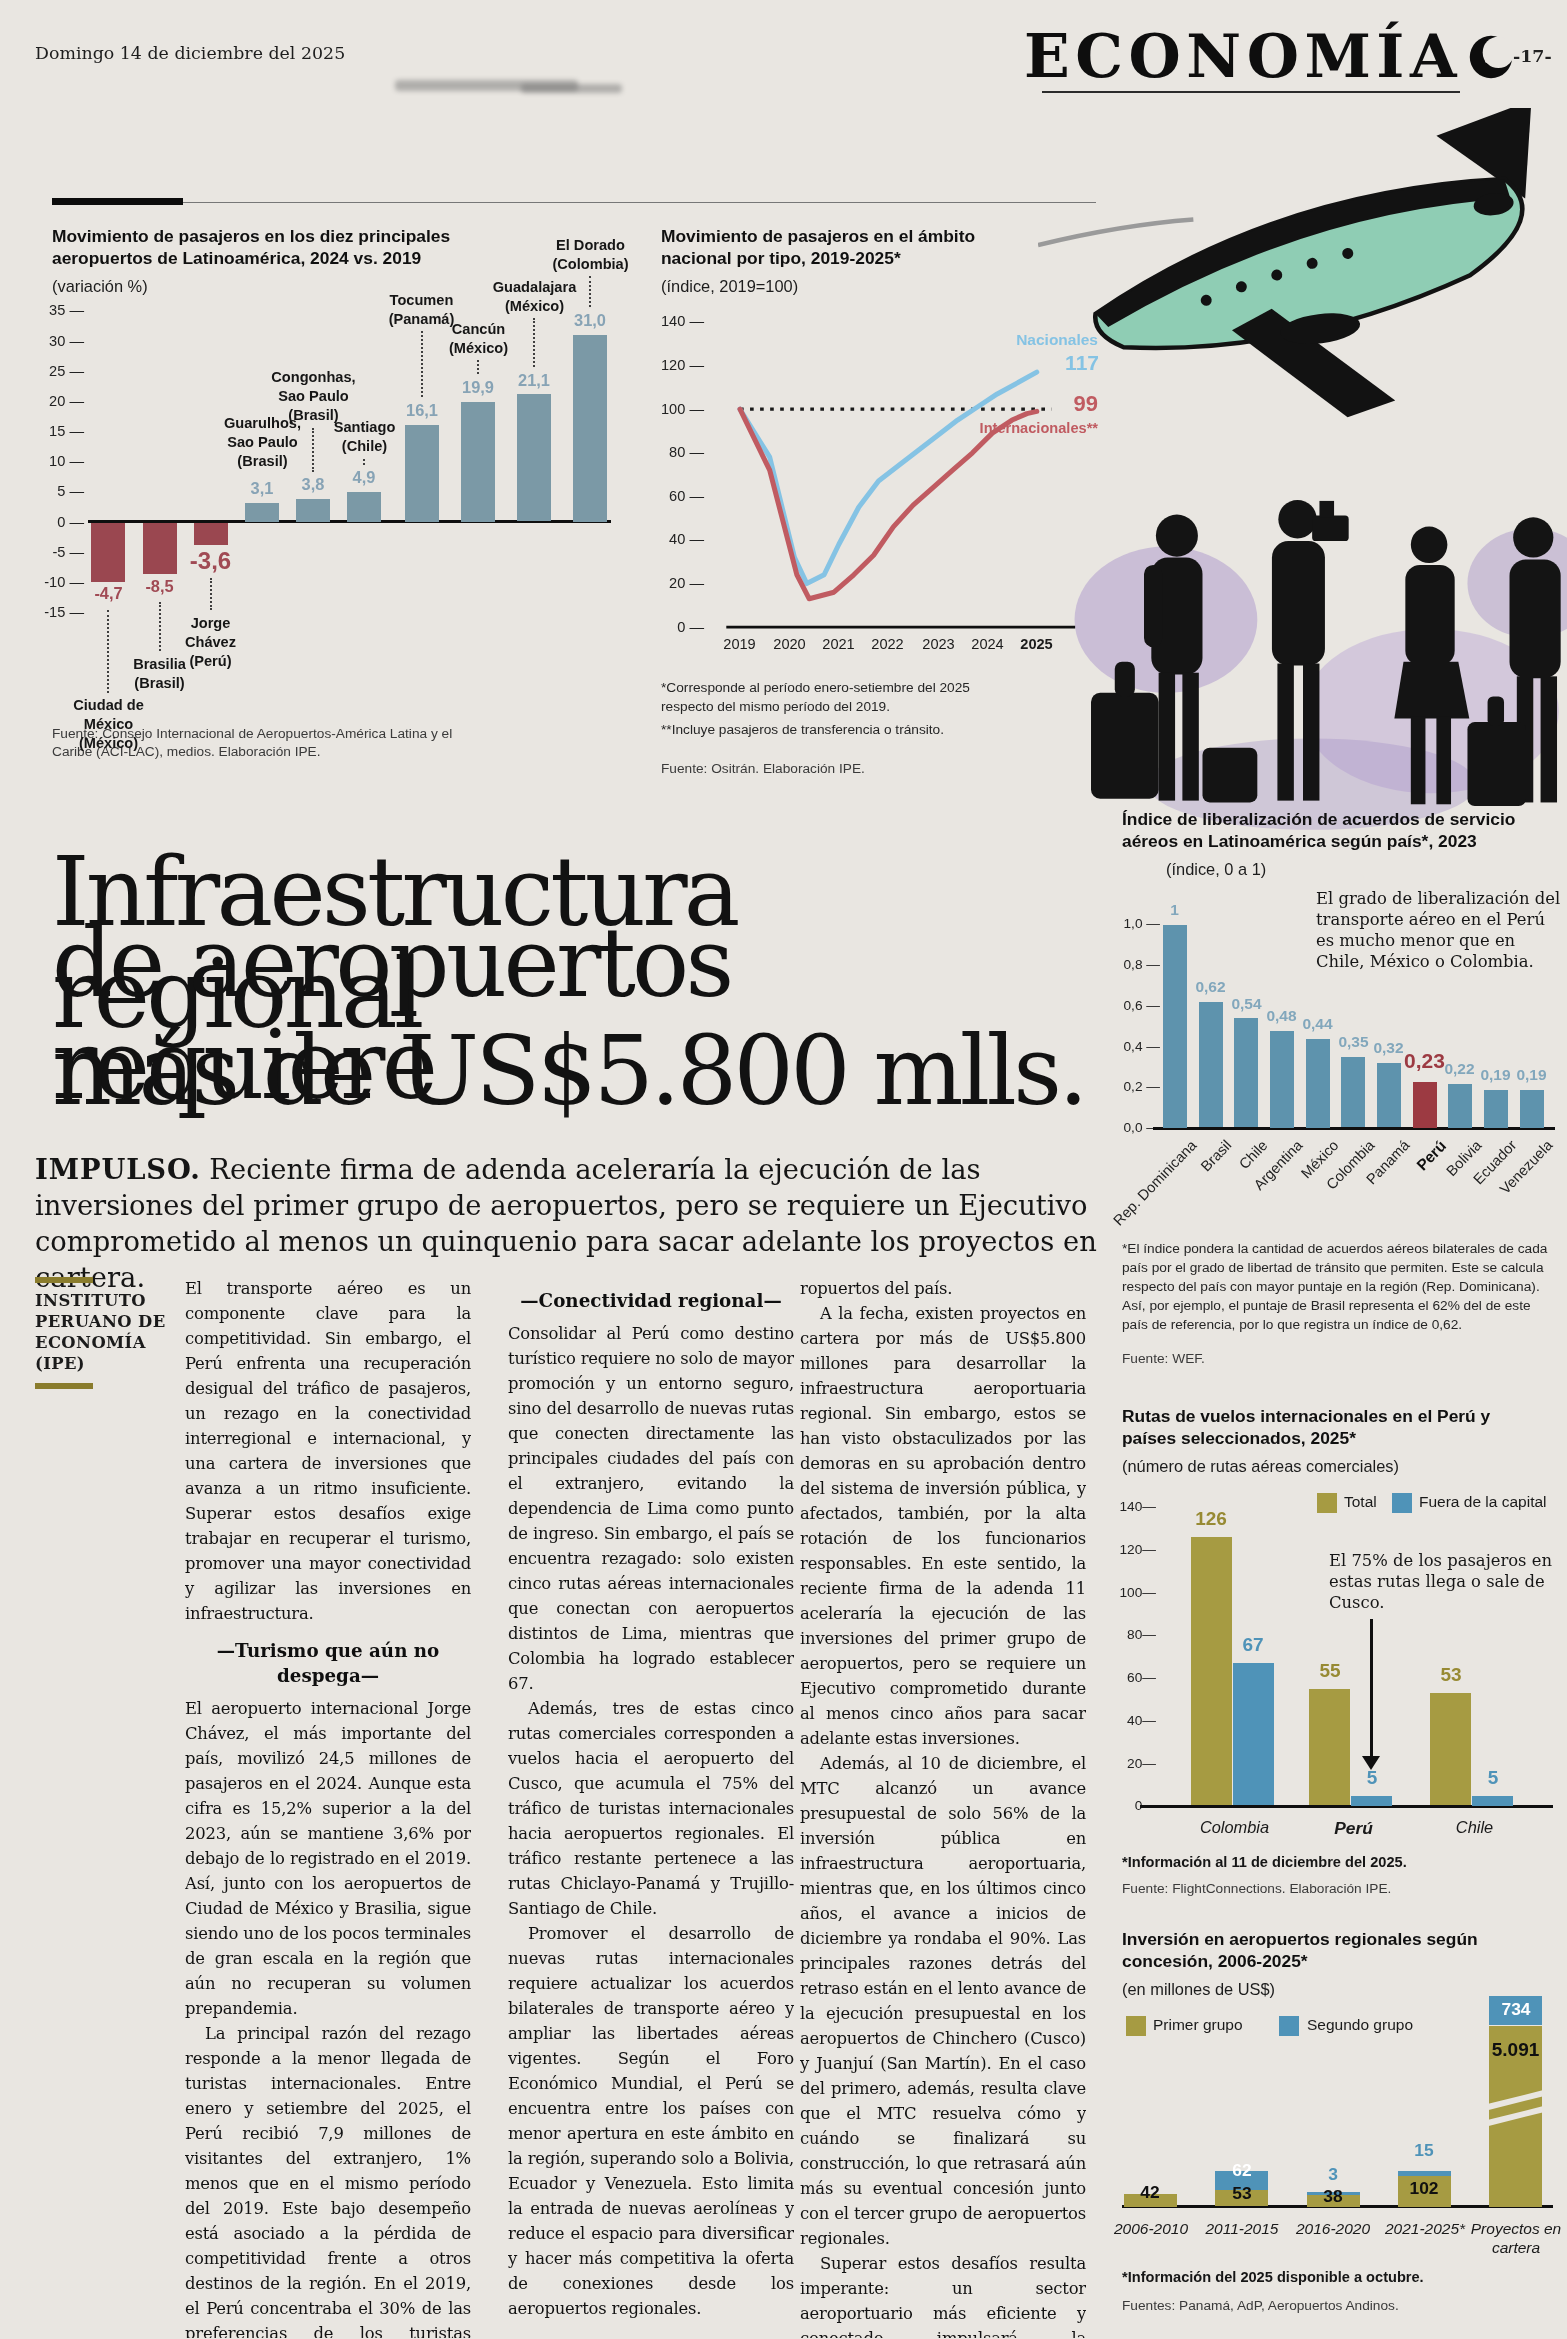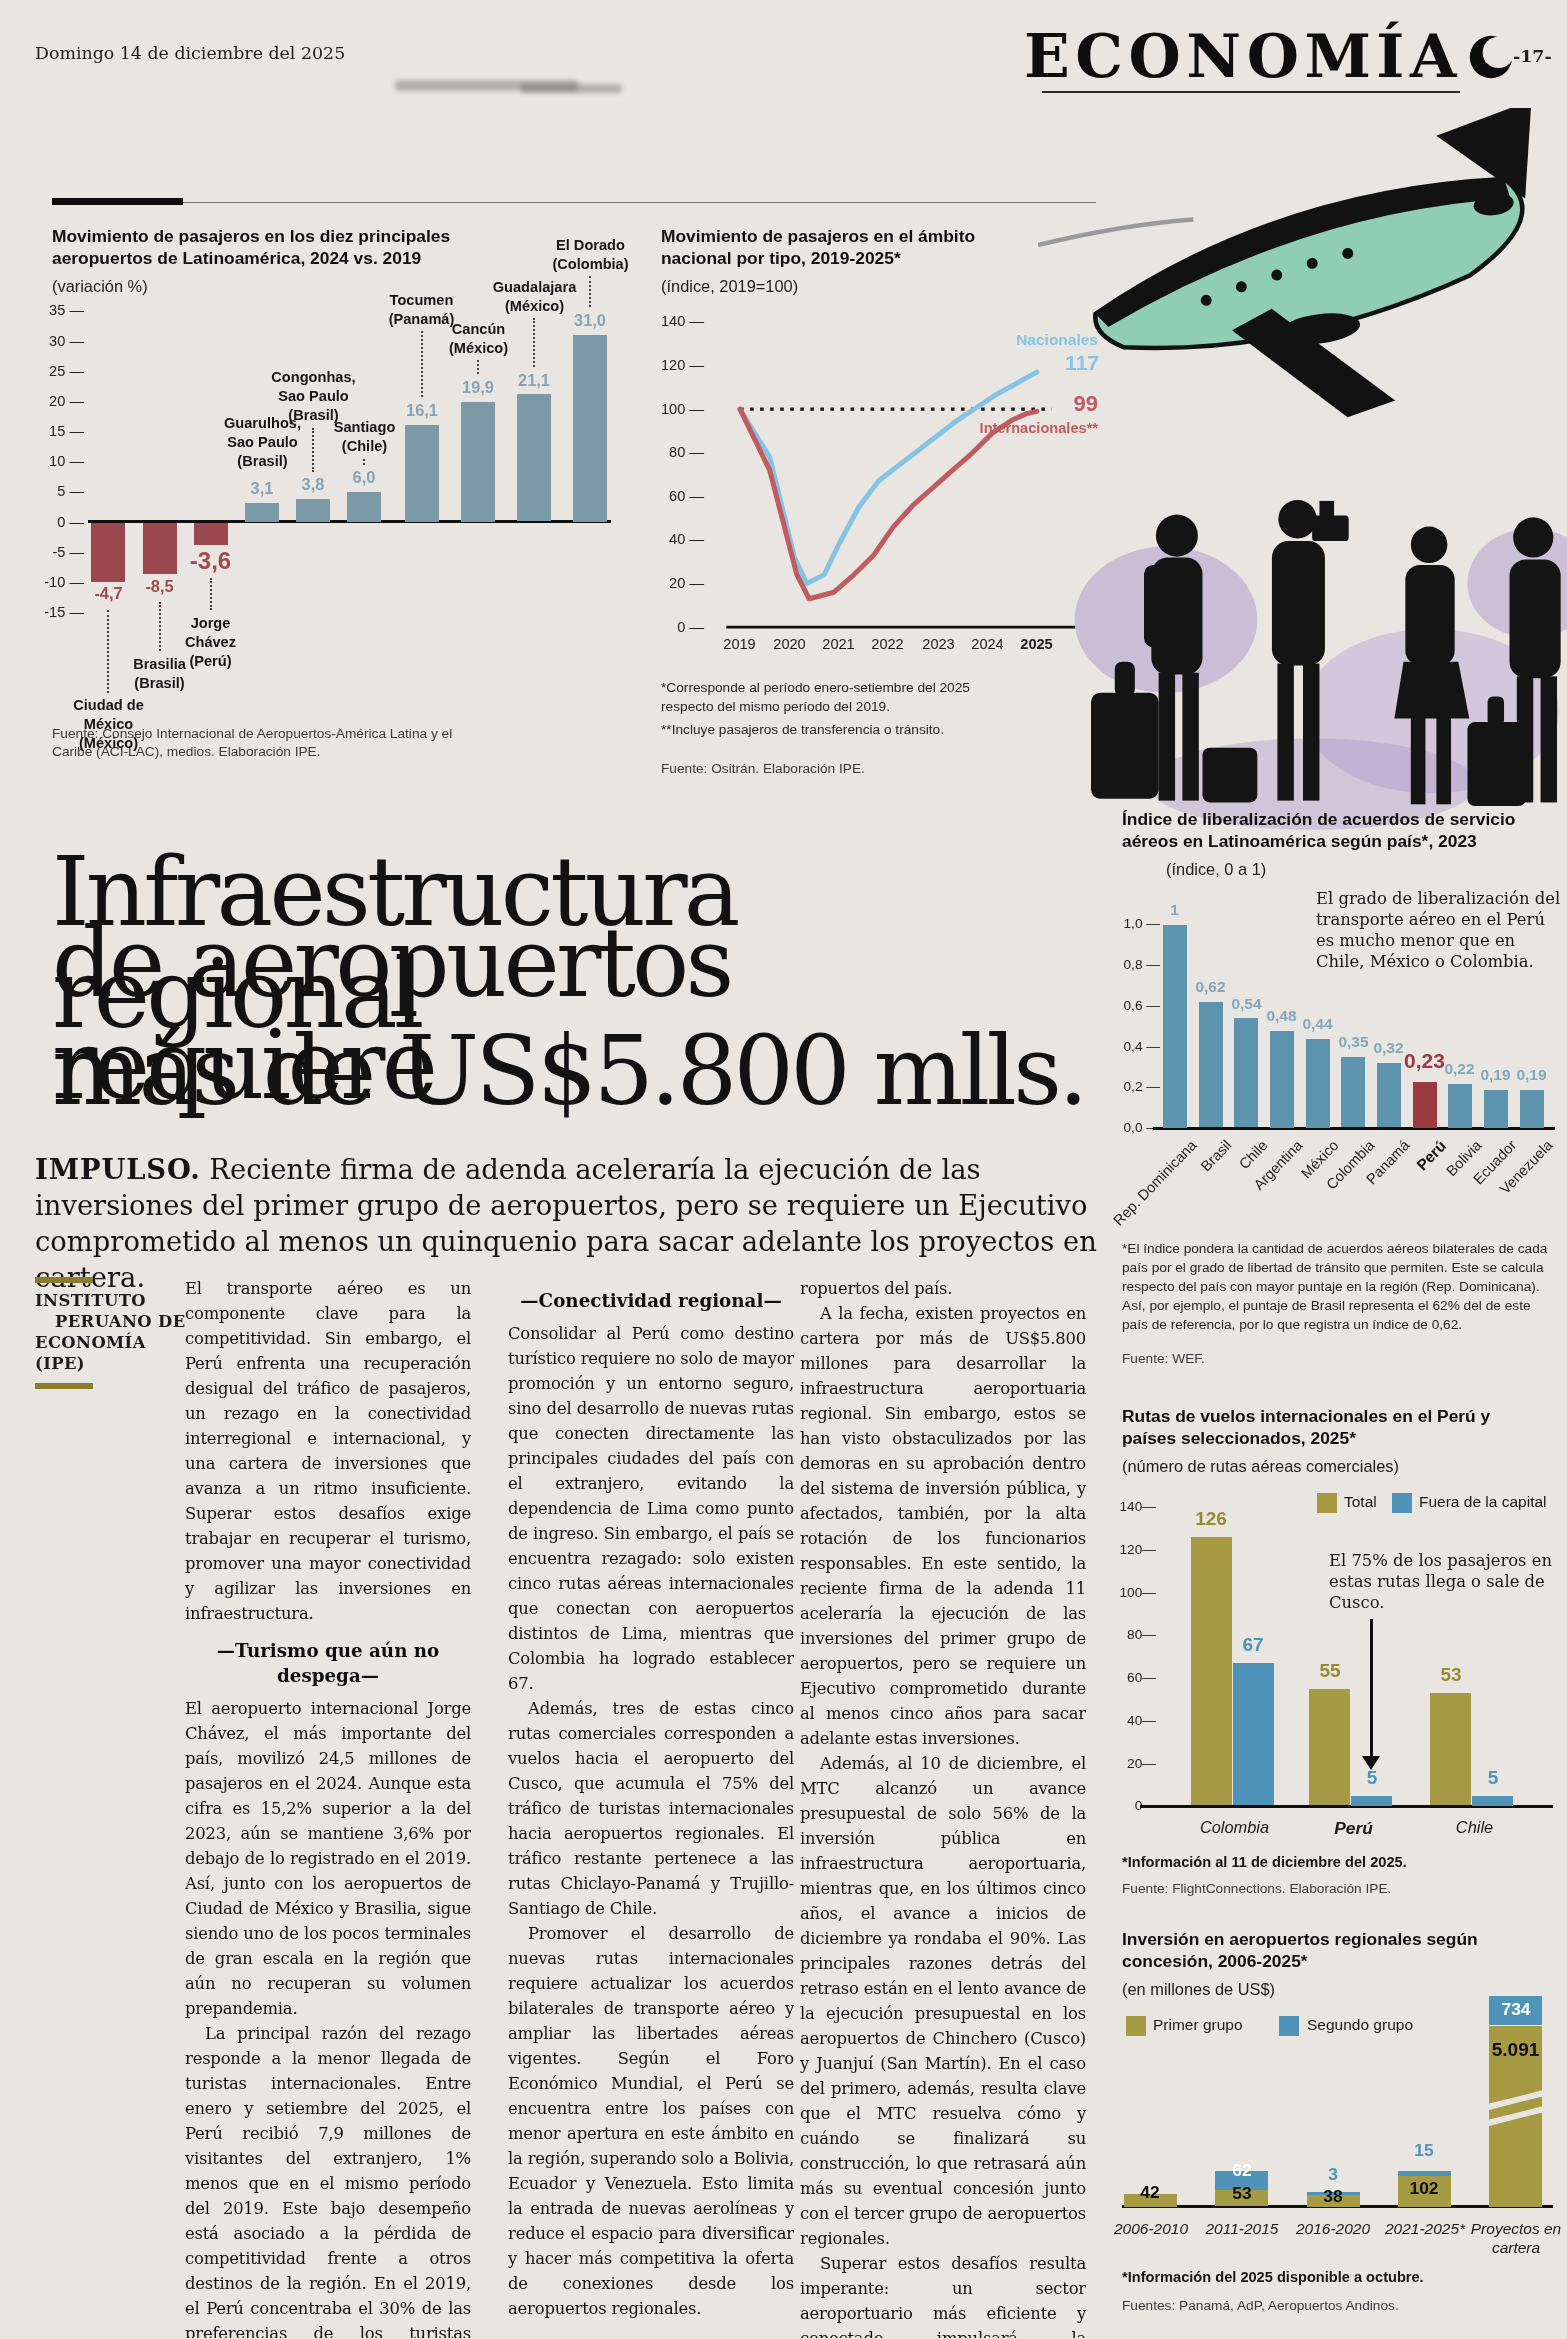--- a/index.html
+++ b/index.html
@@ -139,21 +139,21 @@
   </g>
 </svg>
 
 <div class="abs hl" id="hl1">Infraestructura regional</div>
 <div class="abs hl" id="hl2">de aeropuertos requiere</div>
 <div class="abs hl" id="hl3">más de US$5.800 mlls.</div>
 <div class="abs" id="deck"><span class="kick">IMPULSO.</span><span> Reciente firma de adenda aceleraría la ejecución de las inversiones del primer grupo de aeropuertos, pero se requiere un Ejecutivo comprometido al menos un quinquenio para sacar adelante los proyectos en cartera.</span></div>
 
 <div class="abs ipebar" style="top:1277px;"></div>
 <div class="abs ipel" style="top:1290px;">INSTITUTO</div>
-<div class="abs ipel" style="top:1311px;margin-left:20px;">PERUANO DE</div>
+<div class="abs ipel" style="top:1311px;">PERUANO DE</div>
 <div class="abs ipel" style="top:1332px;">ECONOMÍA</div>
 <div class="abs ipel" style="top:1353px;">(IPE)</div>
 <div class="abs ipebar" style="top:1383px;"></div>
 
 <div class="abs col" id="colA">
     <p>El transporte aéreo es un componente clave para la competitividad. Sin embargo, el Perú enfrenta una recuperación desigual del tráfico de pasajeros, un rezago en la conectividad interregional e internacional, y una cartera de inversiones que avanza a un ritmo insuficiente. Superar estos desafíos exige trabajar en recuperar el turismo, promover una mayor conectividad y agilizar las inversiones en infraestructura.</p>
     <div class="sub">—Turismo que aún no despega—</div>
     <p>El aeropuerto internacional Jorge Chávez, el más importante del país, movilizó 24,5 millones de pasajeros en el 2024. Aunque esta cifra es 15,2% superior a la del 2023, aún se mantiene 3,6% por debajo de lo registrado en el 2019. Así, junto con los aeropuertos de Ciudad de México y Brasilia, sigue siendo uno de los pocos terminales de gran escala en la región que aún no recuperan su volumen prepandemia.</p>
     <p class="ind">La principal razón del rezago responde a la menor llegada de turistas internacionales. Entre enero y setiembre del 2025, el Perú recibió 7,9 millones de visitantes del extranjero, 1% menos que en el mismo período del 2019. Este bajo desempeño está asociado a la pérdida de competitividad frente a otros destinos de la región. En el 2019, el Perú concentraba el 30% de las preferencias de los turistas chilenos; para el 2024, esta participación cayó a 20%. En cambio, aumentaron sus preferencias por visitar Argentina (de 30% a 34%) y Brasil (de 8% a 16%). En contraste, el tráfico local se ubica 17% por encima del nivel prepandemia.</p>
   </div>
@@ -225,21 +225,21 @@
     <div style="left: 191px; top: 414px; width: 143px; text-align: center; color: rgb(22, 22, 22); font: bold 14.6px / 19px &quot;Liberation Sans&quot;, sans-serif; white-space: pre-line;">Guarulhos,
 Sao Paulo
 (Brasil)</div>
     <div style="left: 296px; top: 499px; width: 34px; height: 23px; background: rgb(123, 153, 166);"></div>
     <div style="left: 272px; top: 475px; width: 82px; text-align: center; color: rgb(135, 163, 181); font: bold 16.4px &quot;Liberation Sans&quot;, sans-serif; white-space: pre-line;">3,8</div>
     <div style="left: 242px; top: 368px; width: 143px; text-align: center; color: rgb(22, 22, 22); font: bold 14.6px / 19px &quot;Liberation Sans&quot;, sans-serif; white-space: pre-line;">Congonhas,
 Sao Paulo
 (Brasil)</div>
     <div style="left: 312px; top: 428px; width: 0px; height: 44px; border-left: 2.7px dotted rgb(63, 63, 63);"></div>
     <div style="left: 347px; top: 492px; width: 34px; height: 29.5px; background: rgb(123, 153, 166);"></div>
-    <div style="left: 323px; top: 468px; width: 82px; text-align: center; color: rgb(135, 163, 181); font: bold 16.4px &quot;Liberation Sans&quot;, sans-serif; white-space: pre-line;">6,0</div>
+    <div style="left: 323px; top: 468px; width: 82px; text-align: center; color: rgb(135, 163, 181); font: bold 16.4px &quot;Liberation Sans&quot;, sans-serif; white-space: pre-line;">4,9</div>
     <div style="left: 293px; top: 418px; width: 143px; text-align: center; color: rgb(22, 22, 22); font: bold 14.6px / 19px &quot;Liberation Sans&quot;, sans-serif; white-space: pre-line;">Santiago
 (Chile)</div>
     <div style="left: 363px; top: 459px; width: 0px; height: 6px; border-left: 2.7px dotted rgb(63, 63, 63);"></div>
     <div style="left: 405px; top: 425px; width: 34px; height: 97px; background: rgb(123, 153, 166);"></div>
     <div style="left: 381px; top: 401px; width: 82px; text-align: center; color: rgb(135, 163, 181); font: bold 16.4px &quot;Liberation Sans&quot;, sans-serif; white-space: pre-line;">16,1</div>
     <div style="left: 350px; top: 291px; width: 143px; text-align: center; color: rgb(22, 22, 22); font: bold 14.6px / 19px &quot;Liberation Sans&quot;, sans-serif; white-space: pre-line;">Tocumen
 (Panamá)</div>
     <div style="left: 421px; top: 331px; width: 0px; height: 66px; border-left: 2.7px dotted rgb(63, 63, 63);"></div>
     <div style="left: 461px; top: 402px; width: 34px; height: 120px; background: rgb(123, 153, 166);"></div>
     <div style="left: 437px; top: 378px; width: 82px; text-align: center; color: rgb(135, 163, 181); font: bold 16.4px &quot;Liberation Sans&quot;, sans-serif; white-space: pre-line;">19,9</div>

